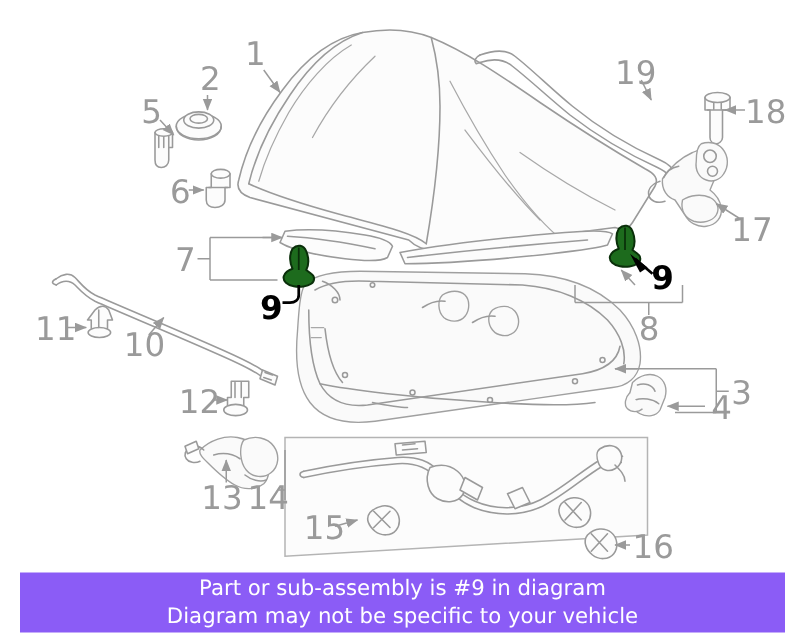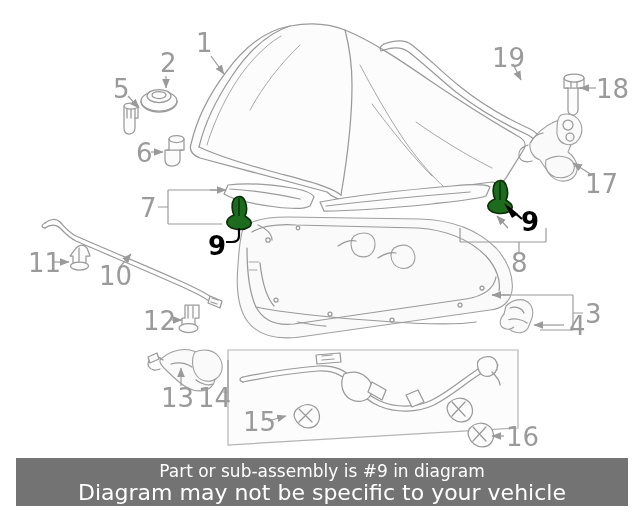--- a/index.html
+++ b/index.html
@@ -1,26 +1,26 @@
 <!DOCTYPE html>
 <html><head>
 <meta charset="utf-8">
 <style>
   html,body{margin:0;padding:0;background:#ffffff;}
   body{width:640px;height:512px;overflow:hidden;
        font-family:"DejaVu Sans","Liberation Sans",sans-serif;}
   #stage{position:relative;width:640px;height:512px;background:#fff;}
   #diagram{position:absolute;left:0;top:0;width:640px;height:512px;}
   .banner{position:absolute;left:16px;top:458px;width:612px;height:48px;
-          background:#737373;display:flex;flex-direction:column;
+          background:#8b5cf6;display:flex;flex-direction:column;
           align-items:center;justify-content:center;}
   .banner-line{color:#ffffff;font-size:17px;line-height:22px;
                font-family:"DejaVu Sans","Liberation Sans",sans-serif;
                white-space:nowrap;}
-  .banner-line.l2{font-size:22px;}
+  .banner-line.l2{font-size:17px;}
 </style>
 </head>
 <body>
 
 <div id="stage">
 
   <svg id="diagram" viewBox="0 0 640 512">
     <defs>
       <style>
         .ln{fill:none;stroke:#9a9a9a;stroke-width:1.25;stroke-linejoin:round;stroke-linecap:round;}

